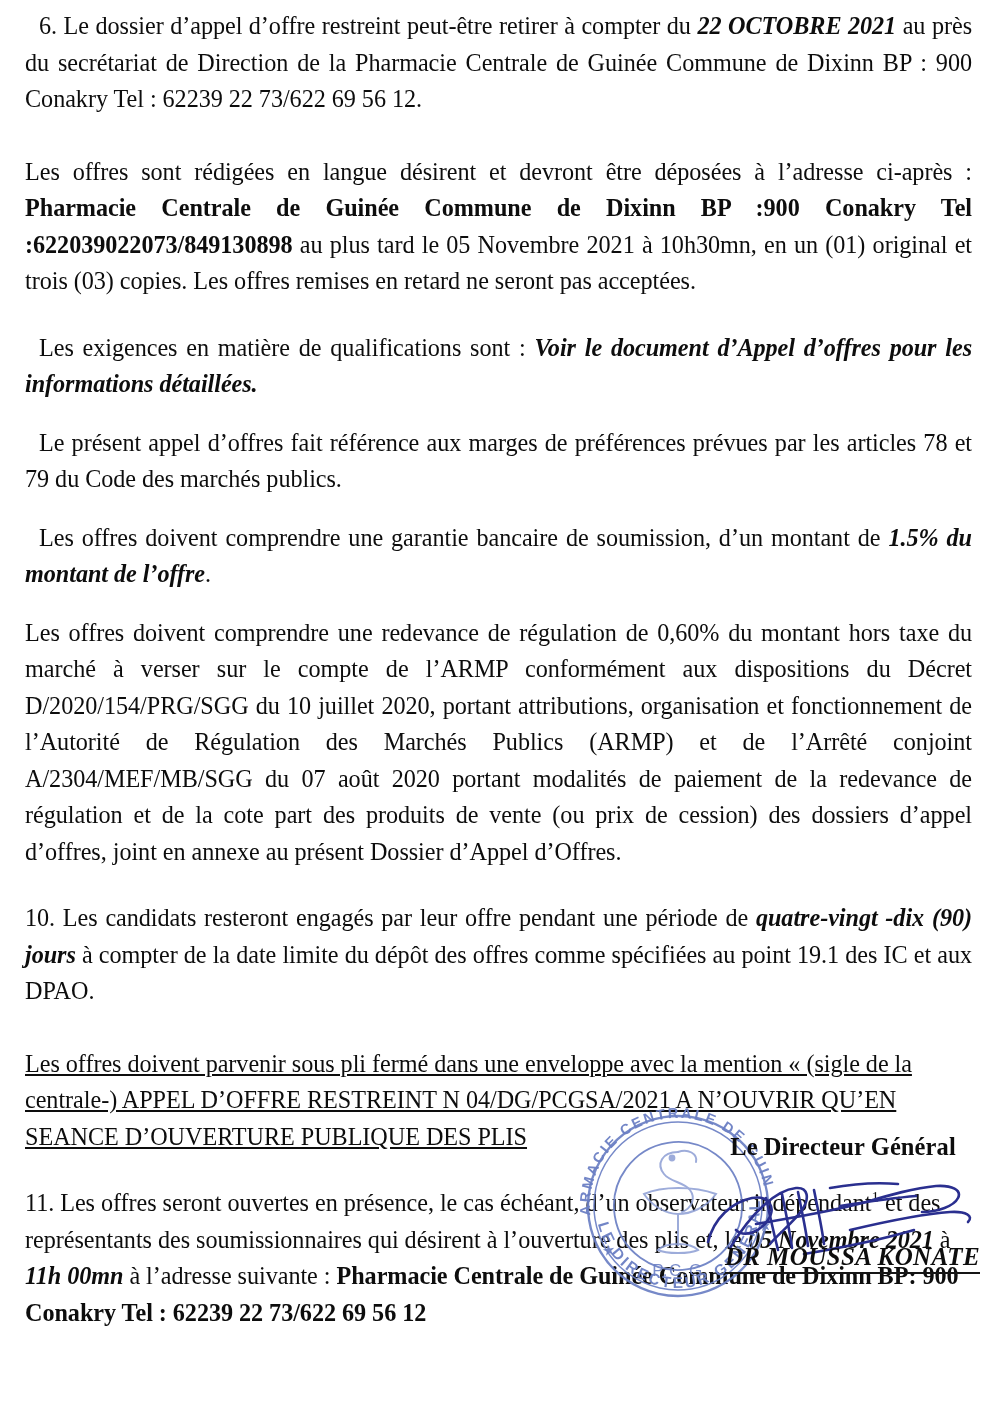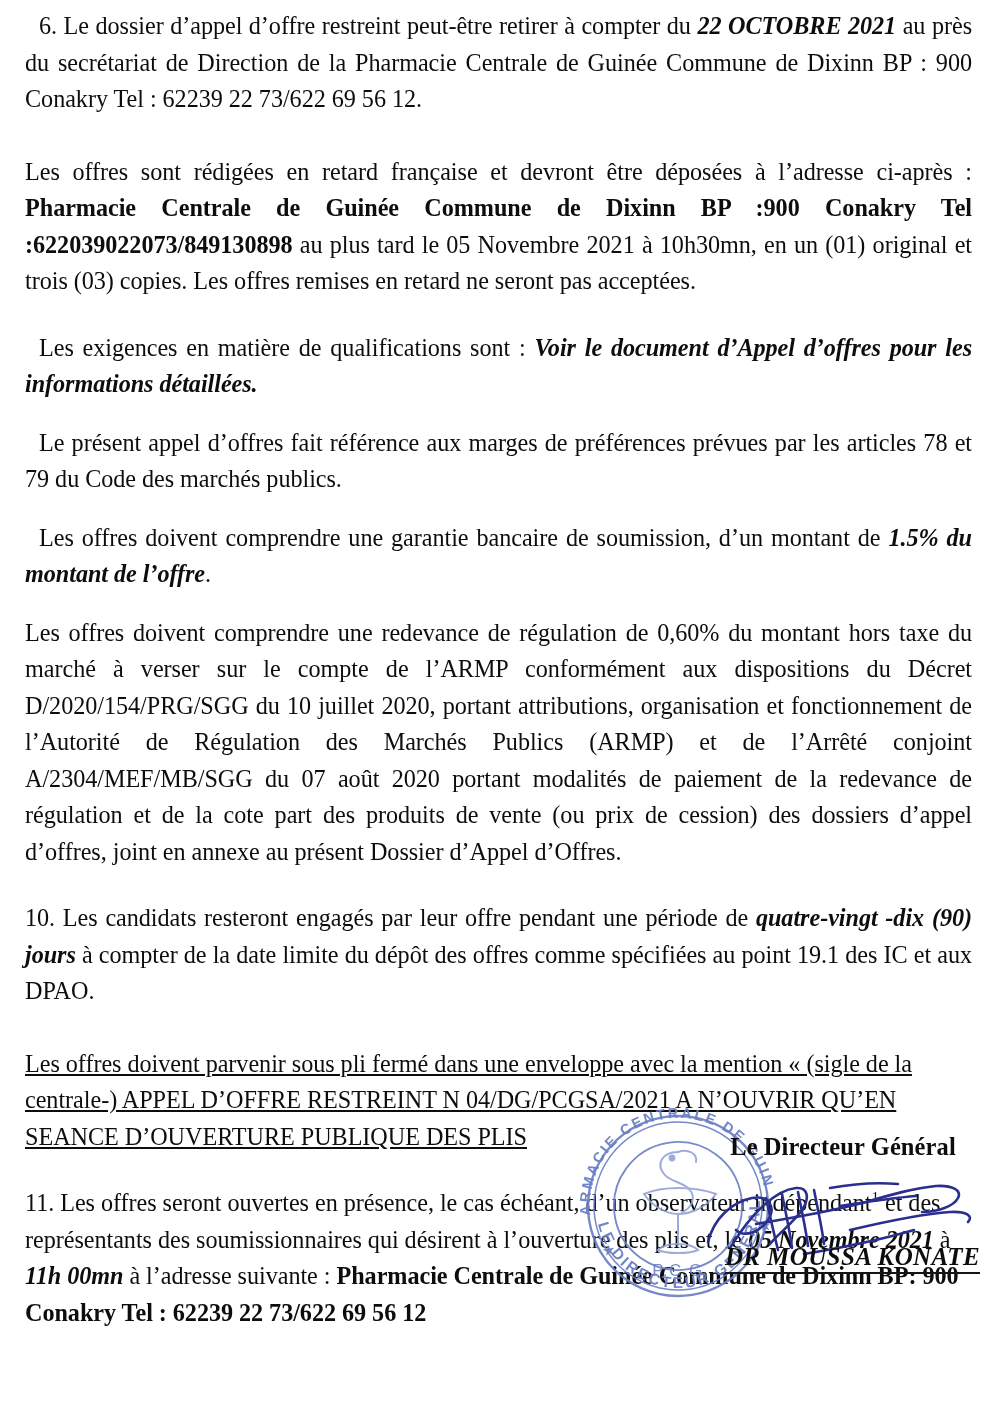--- a/index.html
+++ b/index.html
@@ -114,21 +114,21 @@
 
   <div class="body-text">
 
     <p class="para indent">
       <span>6. Le dossier d’appel d’offre restreint peut-être retirer à compter du </span><span class="bi">22 OCTOBRE 2021</span><span> au près du secrétariat de Direction de la Pharmacie Centrale de Guinée Commune de Dixinn BP : 900 Conakry Tel : 62239 22 73/622 69 56 12.</span>
     </p>
 
     <div class="gap-xl"></div>
 
     <p class="para noindent">
-      <span>Les offres sont rédigées en retard française et devront être déposées à l’adresse ci-après : </span><span class="b">Pharmacie Centrale de Guinée Commune de Dixinn BP :900 Conakry Tel :622039022073/849130898</span><span> au plus tard le 05 Novembre 2021 à 10h30mn, en un (01) original et trois (03) copies. Les offres remises en retard ne seront pas acceptées.</span>
+      <span>Les offres sont rédigées en langue désirent et devront être déposées à l’adresse ci-après : </span><span class="b">Pharmacie Centrale de Guinée Commune de Dixinn BP :900 Conakry Tel :622039022073/849130898</span><span> au plus tard le 05 Novembre 2021 à 10h30mn, en un (01) original et trois (03) copies. Les offres remises en retard ne seront pas acceptées.</span>
     </p>
 
     <div class="gap-lg"></div>
 
     <p class="para indent">
       <span>Les exigences en matière de qualifications sont : </span><span class="bi">Voir le document d’Appel d’offres pour les informations détaillées.</span>
     </p>
 
     <div class="gap-md"></div>
 

